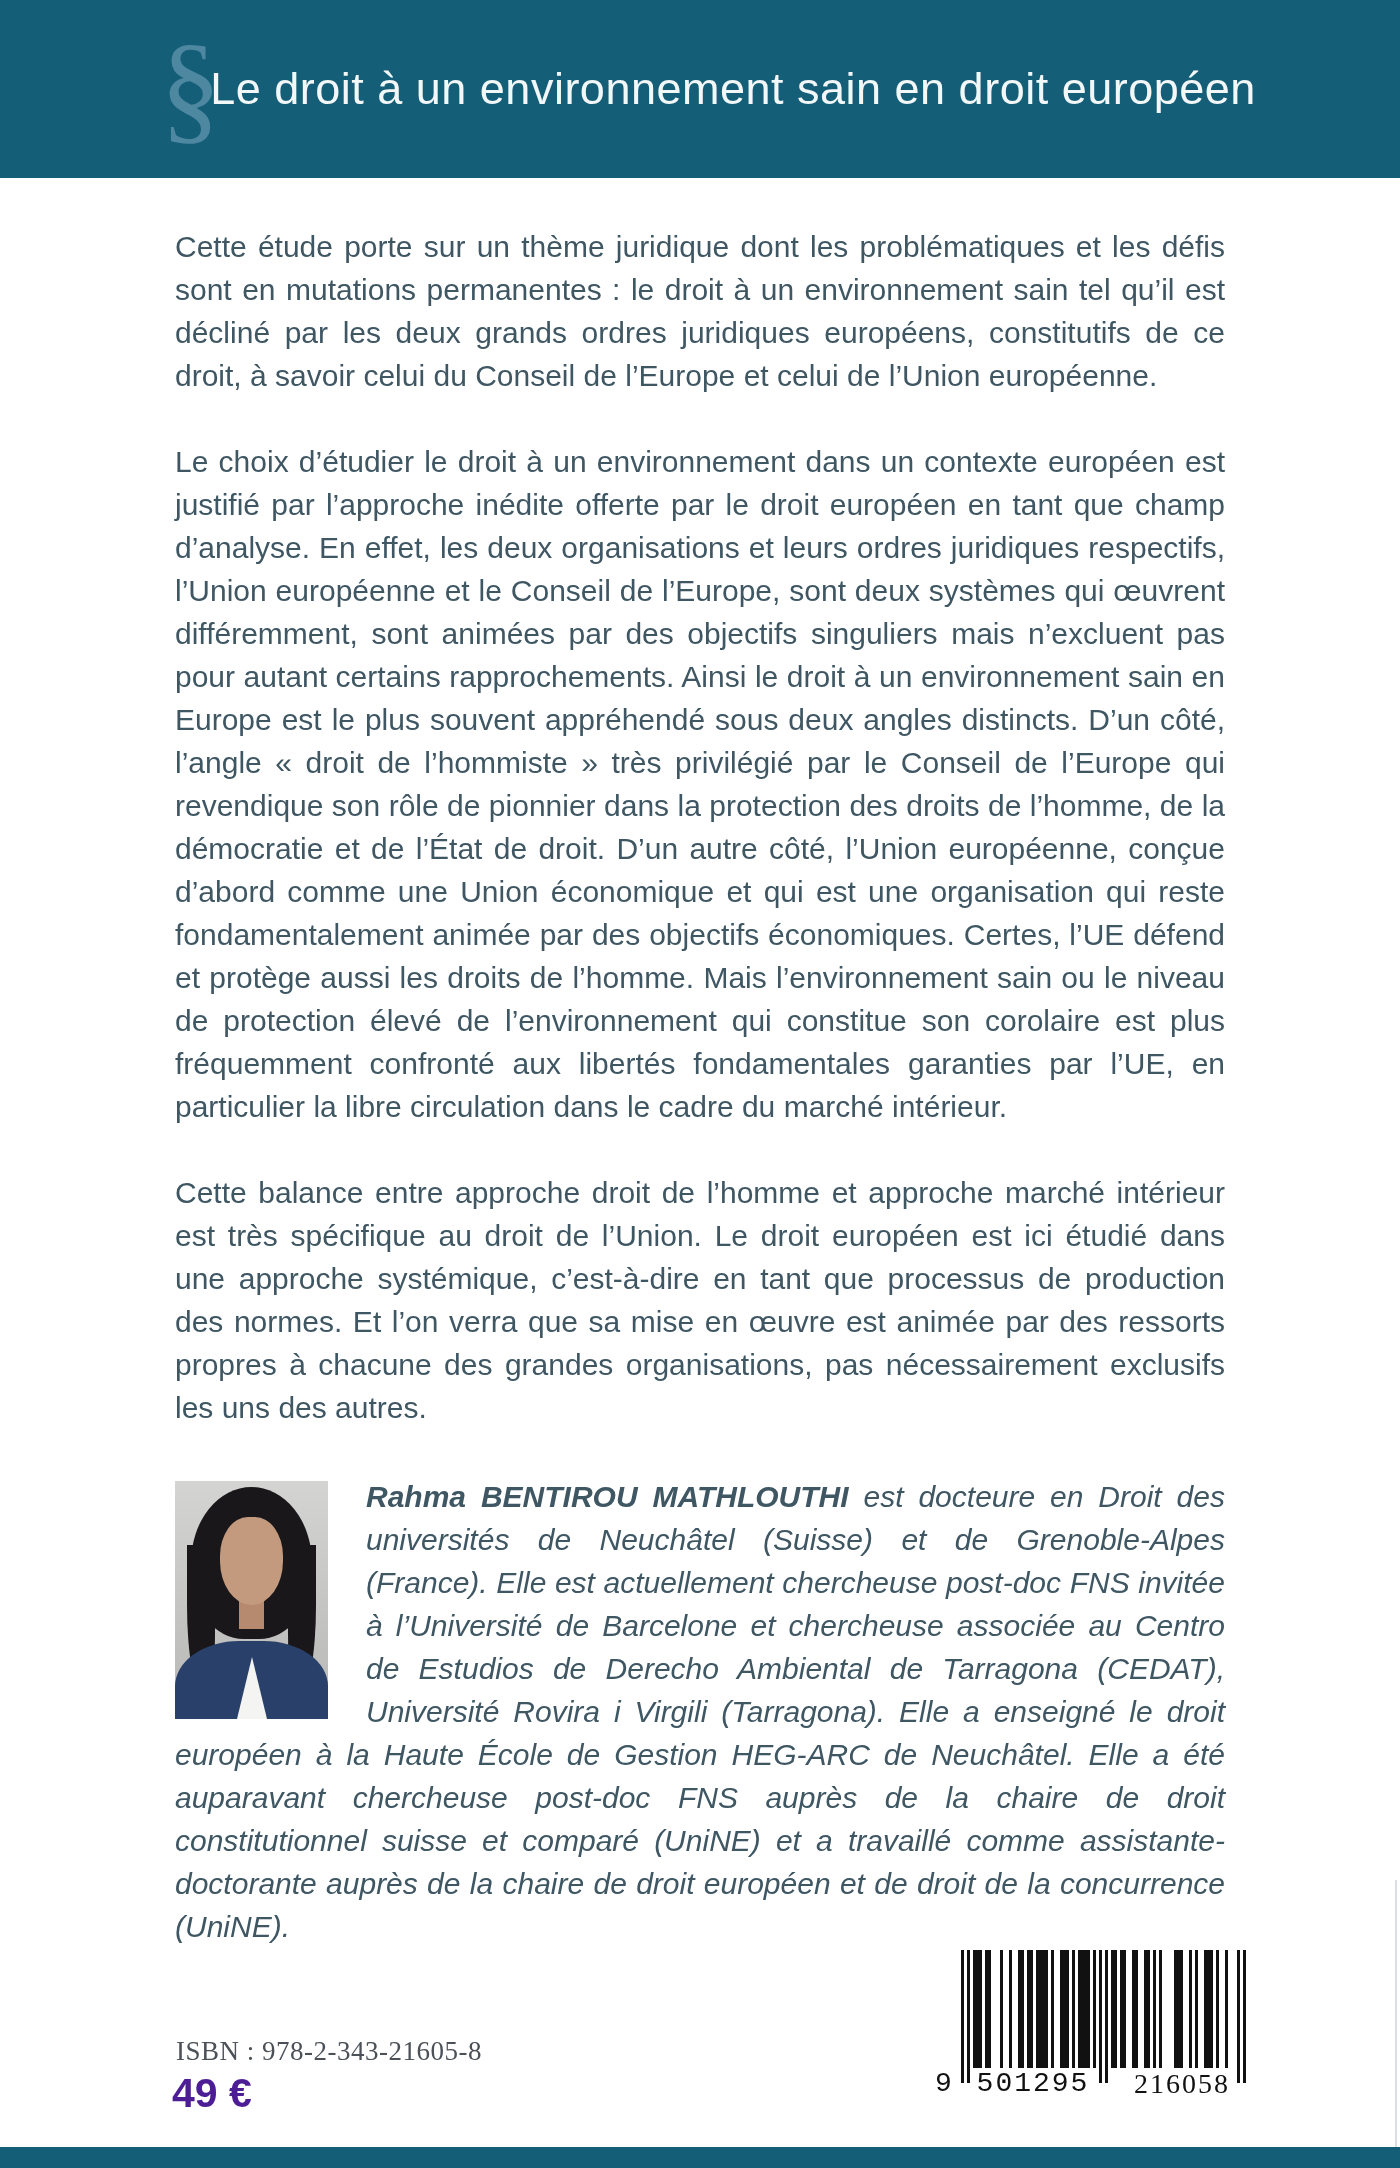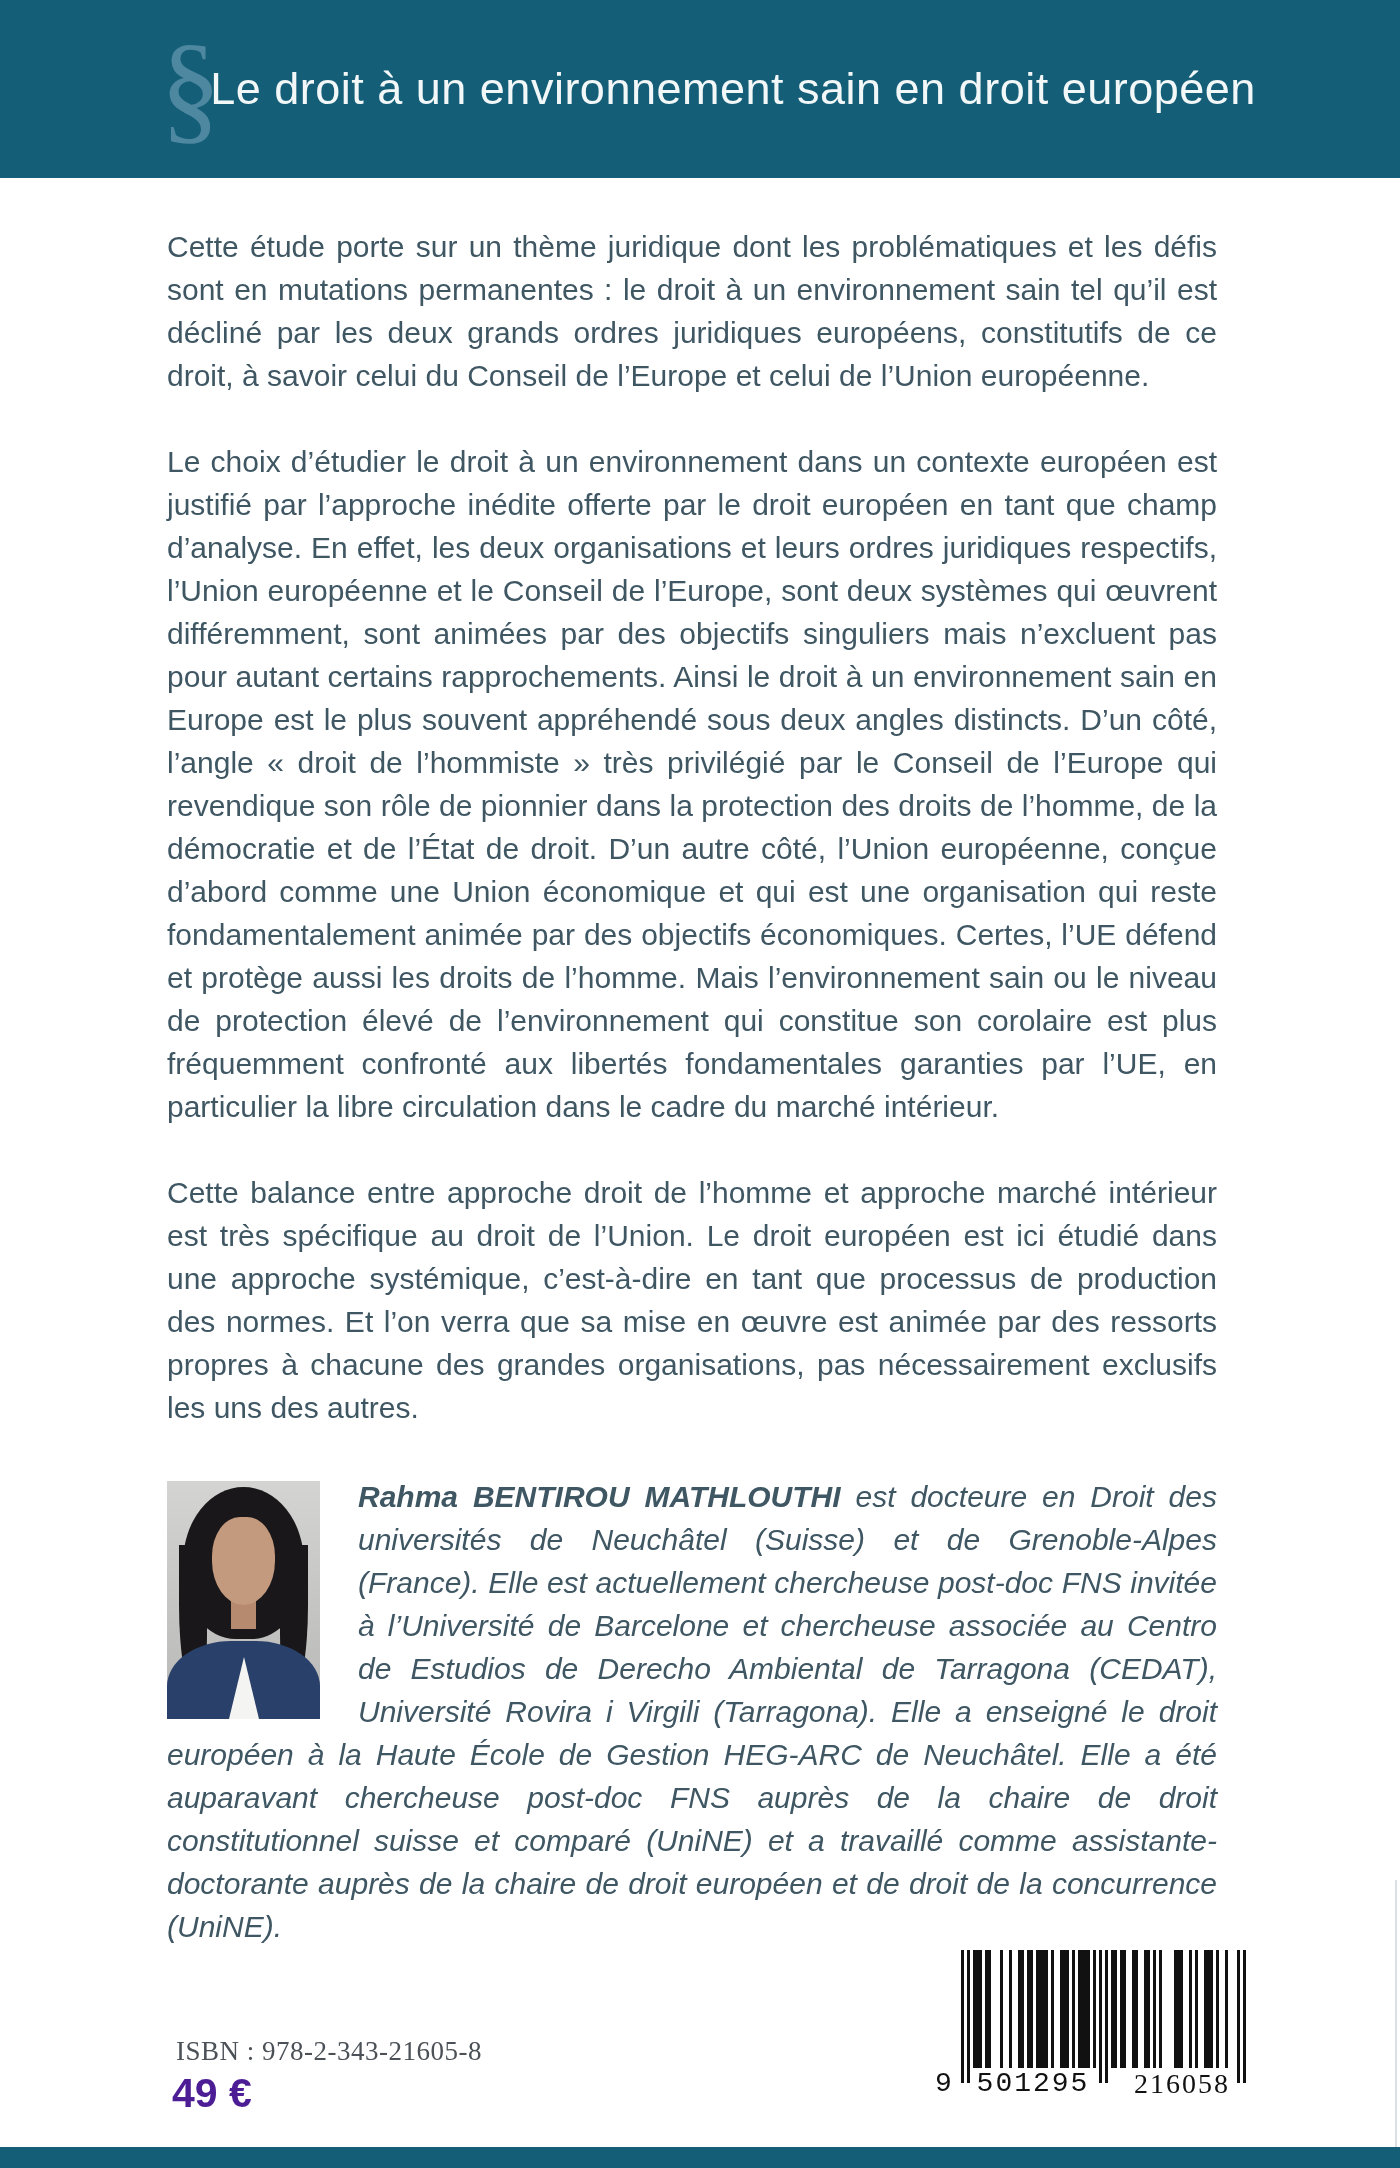--- a/index.html
+++ b/index.html
@@ -15,21 +15,21 @@
     color:#4d87a0;font-weight:400;
   }
   .title-wrap{
     position:absolute;inset:0;display:flex;align-items:center;justify-content:center;
     padding-left:66px;
   }
   .book-title{
     color:#f2f7f8;font-size:45px;font-weight:400;letter-spacing:0.5px;white-space:nowrap;
   }
   
-  .content{position:absolute;top:178px;left:167px;width:1050px;}
+  .content{position:absolute;top:178px;left:175px;width:1050px;}
   .syn{
     margin:0 0 43px 0;font-size:30px;line-height:43px;color:#3f5663;
     text-align:justify;font-weight:400;
   }
   .syn.first{margin-top:47px;}
   
   .bio{
     margin-top:46px;font-style:italic;font-size:30px;line-height:43px;
     color:#3f5663;text-align:justify;
   }

